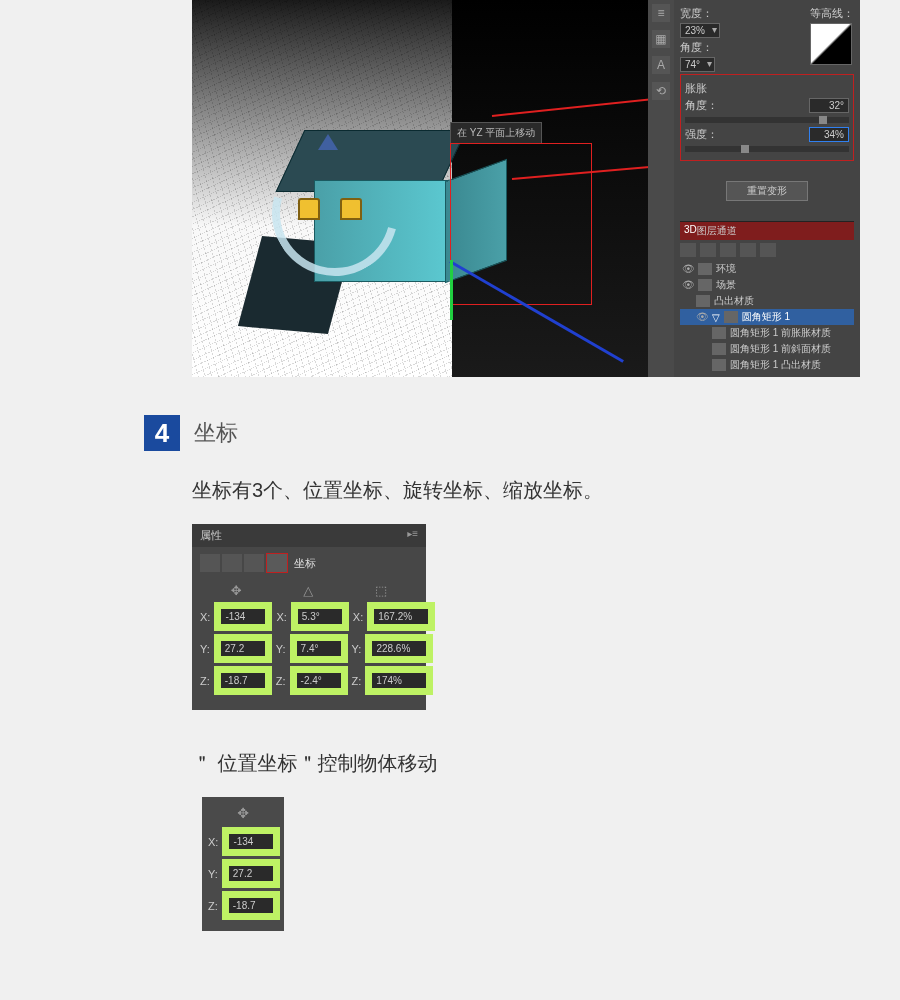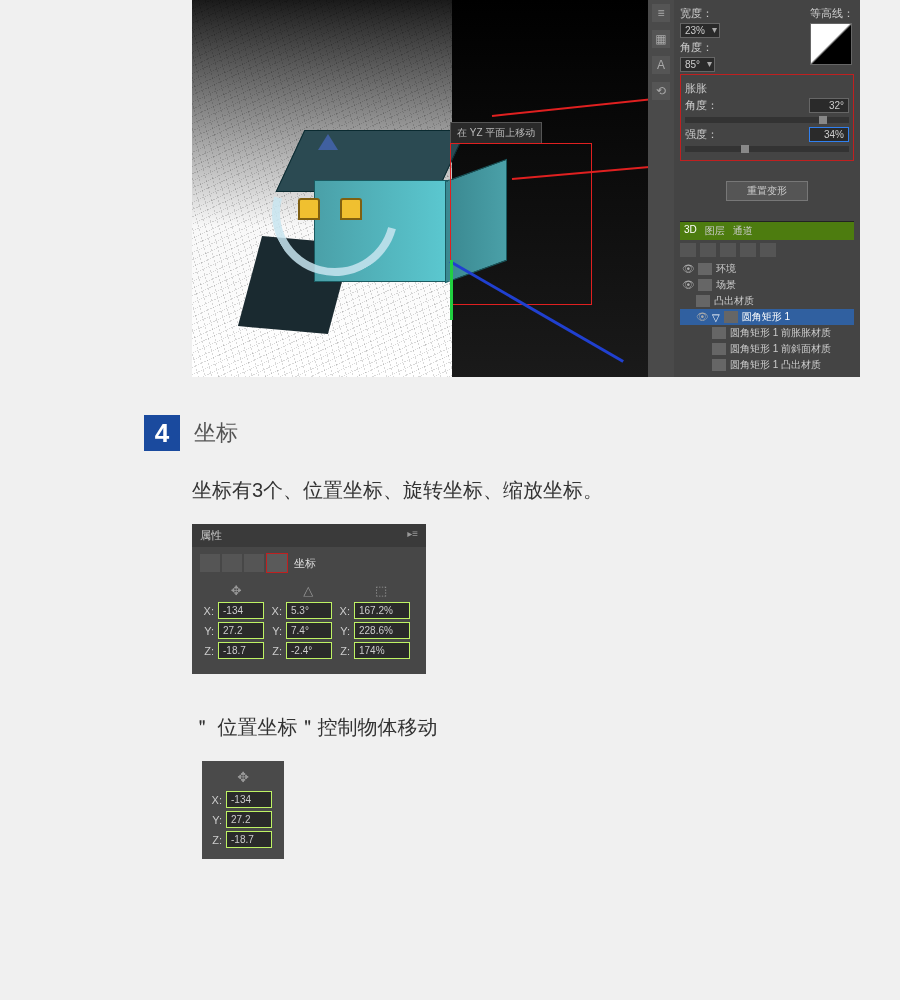--- a/index.html
+++ b/index.html
@@ -40,21 +40,21 @@
 .rp-dd:after{content:"▾";position:absolute;right:2px;top:0;color:#aaa}
 .rp-val{background:#2a2a2a;border:1px solid #666;padding:1px 4px;min-width:30px;text-align:right;font-size:10px}
 .rp-val.sel{border-color:#3080f0;background:#2a2a2a}
 .rp-slider{height:6px;background:#333;position:relative;margin:4px 0}
 .rp-slider:before{content:"";position:absolute;width:8px;height:8px;background:#888;top:-1px}
 .rp-slider.s1:before{left:82%}
 .rp-slider.s2:before{left:34%}
 .rp-contour{width:40px;height:40px;background:linear-gradient(135deg,#fff 48%,#000 52%);border:1px solid #666}
 .red-sect{border:1px solid #c02020;padding:4px;margin-top:0}
 .rp-btn{background:#555;border:1px solid #777;padding:2px 10px;font-size:10px;color:#ccc;text-align:center;margin:20px auto;width:60px}
-.rp-tabs{background:#4d7c0f;border-top:1px solid #222;padding:2px 4px;margin-top:6px;display:flex;gap:8px;font-size:10px}
+.rp-tabs{background:#7f1d1d;border-top:1px solid #222;padding:2px 4px;margin-top:6px;display:flex;font-size:10px}
 .rp-tabs span:first-child{color:#fff}
 .rp-toprow{display:flex;gap:4px;margin:3px 0;justify-content:flex-start;align-items:center}
 .rp-toprow i{width:16px;height:14px;background:#555;display:block}
 .tree{margin-top:4px}
 .tree-row{display:flex;align-items:center;gap:4px;padding:1px 2px;font-size:10px}
 .tree-row.sel{background:#3060a0;color:#fff}
 .tree-ic{width:14px;height:12px;background:#666}
 .tree-ind{padding-left:16px}
 .tree-ind2{padding-left:32px}
 .eye{width:12px;height:12px;color:#aaa;font-size:10px}
@@ -69,21 +69,21 @@
 .prop-hdr-r{font-size:10px;color:#999}
 .tab-row{display:flex;gap:2px;padding:6px 8px;align-items:center}
 .tab-ic{width:20px;height:18px;background:#555;position:relative}
 .tab-ic.active{border:1px solid #c02020;background:#5a5a5a}
 .tab-lbl{margin-left:4px;color:#ddd;font-size:11px}
 .coord-grid{padding:4px 8px}
 .col-icons{display:flex;justify-content:space-around;margin-bottom:4px}
 .col-icons span{color:#999;font-size:13px}
 .crow{display:flex;align-items:center;gap:4px;margin:3px 0}
 .c-axis{width:14px;text-align:right;color:#ccc}
-.c-val{background:#2a2a2a;border:1px solid #bef264;padding:2px 4px;min-width:36px;font-size:10px}
+.c-val{background:#2a2a2a;border:7px solid #bef264;padding:2px 4px;min-width:36px;font-size:10px}
 .c-val.w{min-width:46px}
 
 .pos-panel{margin:20px 0 0 202px;width:70px;background:#4a4a4a;padding:8px 6px;color:#ccc;font-size:11px}
 .pos-ic{text-align:center;color:#999;font-size:14px;margin-bottom:6px}
 .prow{display:flex;align-items:center;gap:4px;margin:3px 0}
 </style>
 </head>
 <body>
 
 <div class="page">
@@ -123,21 +123,21 @@
             <div class="rp-row">
                 <span class="rp-lbl">宽度：</span>
               </div>
             <div class="rp-row">
                 <span class="rp-dd">23%</span>
               </div>
             <div class="rp-row">
                 <span class="rp-lbl">角度：</span>
               </div>
             <div class="rp-row">
-                <span class="rp-dd">85°</span>
+                <span class="rp-dd">74°</span>
               </div>
           </div>
           <div>
             <div class="rp-row">
                 <span class="rp-lbl">等高线：</span>
               </div>
             <div class="rp-contour"></div>
           </div>
         </div>
         <div class="red-sect">

